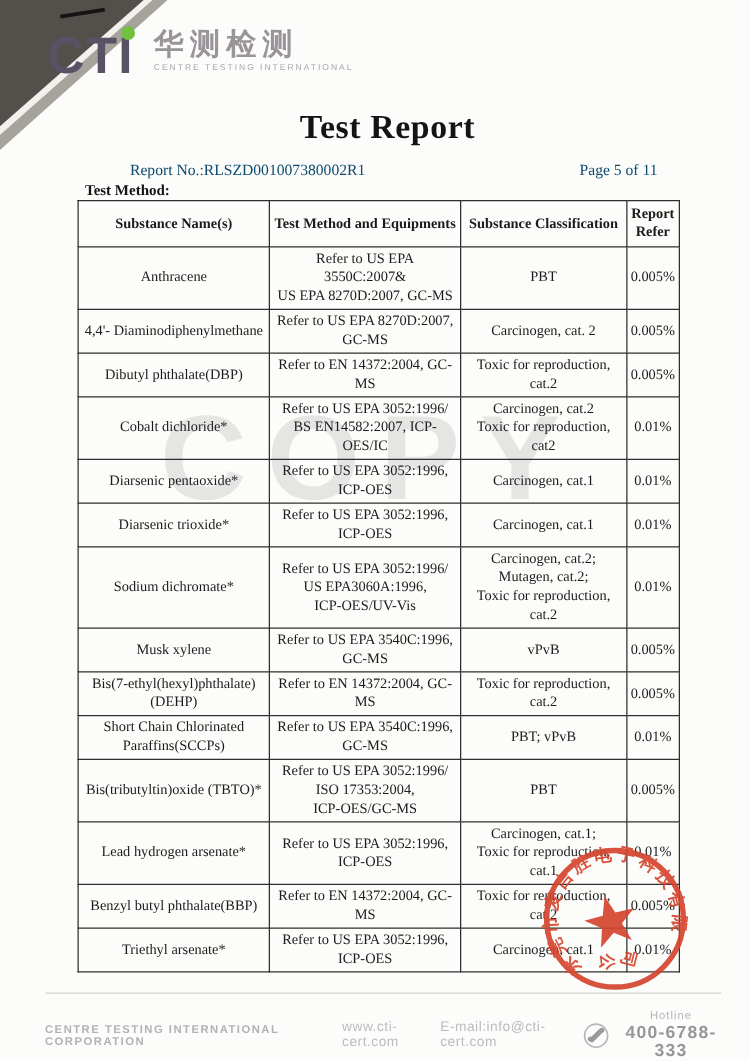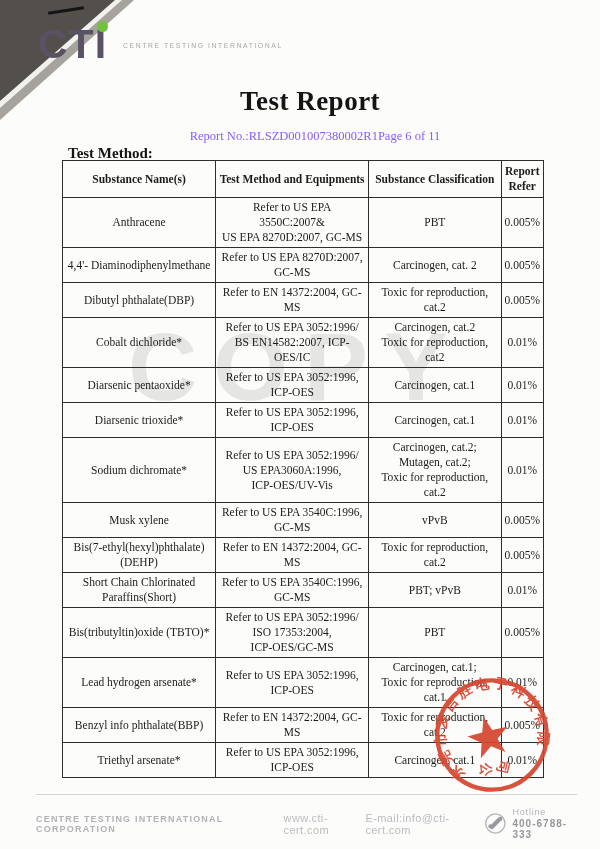--- a/index.html
+++ b/index.html
@@ -10,36 +10,36 @@
   .corner-gray{position:absolute;top:0;left:0;width:140px;height:126px;
     clip-path:polygon(0 0,134px 0,0 120px);background:#a6a29c;z-index:6;}
   .corner-white{position:absolute;top:0;left:0;width:140px;height:126px;
     clip-path:polygon(0 0,122px 0,0 108px);background:#f2f1ee;z-index:7;}
   .corner-dark{position:absolute;top:0;left:0;width:140px;height:126px;
     clip-path:polygon(0 0,115px 0,0 101px);background:#53504c;z-index:8;}
   .corner-slit{position:absolute;top:9px;left:48px;width:36px;height:3px;background:#141414;
     transform:rotate(-9deg);z-index:9;}
 
   
-  .logo{position:absolute;left:38px;top:24px;display:flex;align-items:center;gap:16px;z-index:10;
+  .logo{position:absolute;left:38px;top:24px;display:flex;align-items:flex-start;gap:16px;z-index:10;
     font-family:"Liberation Sans","DejaVu Sans",sans-serif;}
   .logo-cti{position:relative;font-size:41px;line-height:40px;font-weight:800;
     letter-spacing:1px;color:#585264;}
   .green-dot{position:absolute;top:-3px;right:-1px;width:11px;height:11px;border-radius:50%;
     background:#6fc13e;}
   .logo-cn-block{padding-bottom:1px;}
   .logo-cn{font-size:24px;line-height:24px;letter-spacing:5px;color:#98949a;font-weight:bold;}
   .logo-sub{font-size:6.8px;letter-spacing:1.6px;color:#a9a5a9;margin-top:3px;white-space:nowrap;}
 
   
   .title{position:absolute;left:0;top:86px;width:620px;text-align:center;
     font-size:27px;font-weight:bold;color:#141414;letter-spacing:0.5px;}
   .report-line{position:absolute;left:68px;right:74px;top:129px;display:flex;
-    justify-content:center;font-size:12.5px;color:#8b5cf6;margin-left:36px;}
-  .method-label{position:absolute;left:68px;top:145px;font-size:15px;font-weight:bold;color:#141414;}
+    justify-content:space-between;font-size:12.5px;color:#0c4a6e;margin-left:36px;}
+  .method-label{position:absolute;left:68px;top:145px;font-size:12px;font-weight:bold;color:#141414;}
 
   
   .watermark{position:absolute;left:128px;top:312px;z-index:0;
     font-family:"Liberation Sans","DejaVu Sans",sans-serif;
     font-size:96px;font-weight:bold;letter-spacing:16px;color:rgba(150,150,150,0.22);}
 
   
   table.report{position:absolute;left:62px;top:160px;width:482px;border-collapse:collapse;
     z-index:1;background:transparent;}
   table.report th,table.report td{border:1px solid #2e2e2e;text-align:center;vertical-align:middle;
@@ -50,49 +50,50 @@
   
   .stamp{position:absolute;left:426px;top:669px;width:132px;height:132px;z-index:2;opacity:0.92;}
 
   
   .footer-rule{position:absolute;left:36px;top:794px;width:541px;height:1px;background:#d4d4d4;}
   .footer{position:absolute;left:36px;right:20px;top:808px;display:flex;align-items:center;
     justify-content:space-between;z-index:1;
     font-family:"Liberation Sans","DejaVu Sans",sans-serif;color:#b6b6ba;}
   .footer-company{font-size:9px;letter-spacing:1.2px;font-weight:bold;color:#b2b2b6;}
   .footer-site,.footer-mail{font-size:11px;letter-spacing:0.4px;color:#bcbcc0;}
-  .hotline{display:flex;align-items:center;gap:6px;}
+  .hotline{display:flex;align-items:center;gap:6px;text-align:center;}
   .hotline-texts{display:flex;flex-direction:column;line-height:1.1;}
   .hotline-label{font-size:9px;letter-spacing:0.8px;color:#b4b4b8;}
-  .hotline-number{font-size:10px;letter-spacing:1px;font-weight:bold;color:#96969b;}
+  .hotline-number{font-size:14px;letter-spacing:1px;font-weight:bold;color:#96969b;}
 </style>
 </head>
 <body>
 
 <div class="page">
 
   <div class="corner-gray"></div>
   <div class="corner-white"></div>
   <div class="corner-dark"></div>
   <div class="corner-slit"></div>
 
   <div class="logo">
     <div class="logo-cti">
       <span>CTI</span>
       <span class="green-dot"></span>
     </div>
     <div class="logo-cn-block">
+      <div class="logo-cn">华测检测</div>
       <div class="logo-sub">CENTRE TESTING INTERNATIONAL</div>
     </div>
   </div>
 
   <div class="title">Test Report</div>
   <div class="report-line">
     <span>Report No.:RLSZD001007380002R1</span>
-    <span>Page 6 of 11</span>
+    <span>Page 5 of 11</span>
   </div>
   <div class="method-label">Test Method:</div>
 
   <div class="watermark">COPY</div>
 
   <table class="report">
     <colgroup>
         <col class="c1">
         <col class="c2">
         <col class="c3">
@@ -223,21 +224,21 @@
             <div>Refer to EN 14372:2004, GC-MS</div>
           </td>
           <td>
             <div>Toxic for reproduction, cat.2</div>
           </td>
           <td>0.005%</td>
         </tr>
         <tr>
           <td>
             <div>Short Chain Chlorinated</div>
-            <div>Paraffins(Short)</div>
+            <div>Paraffins(SCCPs)</div>
           </td>
           <td>
             <div>Refer to US EPA 3540C:1996,</div>
             <div>GC-MS</div>
           </td>
           <td>
             <div>PBT; vPvB</div>
           </td>
           <td>0.01%</td>
         </tr>
@@ -264,21 +265,21 @@
             <div>ICP-OES</div>
           </td>
           <td>
             <div>Carcinogen, cat.1;</div>
             <div>Toxic for reproduction, cat.1</div>
           </td>
           <td>0.01%</td>
         </tr>
         <tr>
           <td>
-            <div>Benzyl info phthalate(BBP)</div>
+            <div>Benzyl butyl phthalate(BBP)</div>
           </td>
           <td>
             <div>Refer to EN 14372:2004, GC-MS</div>
           </td>
           <td>
             <div>Toxic for reproduction, cat.2</div>
           </td>
           <td>0.005%</td>
         </tr>
         <tr>

